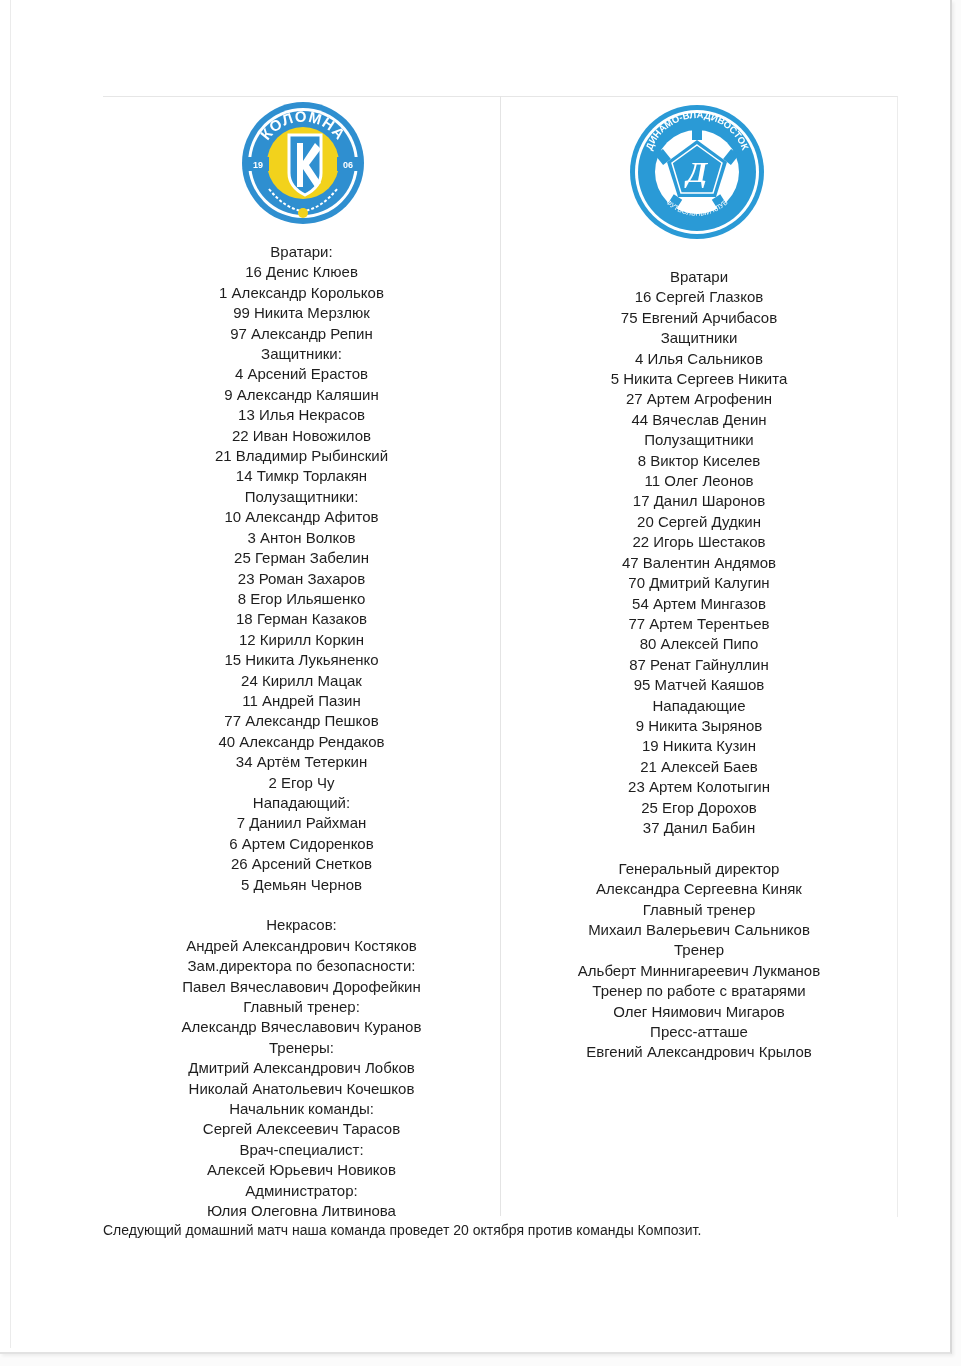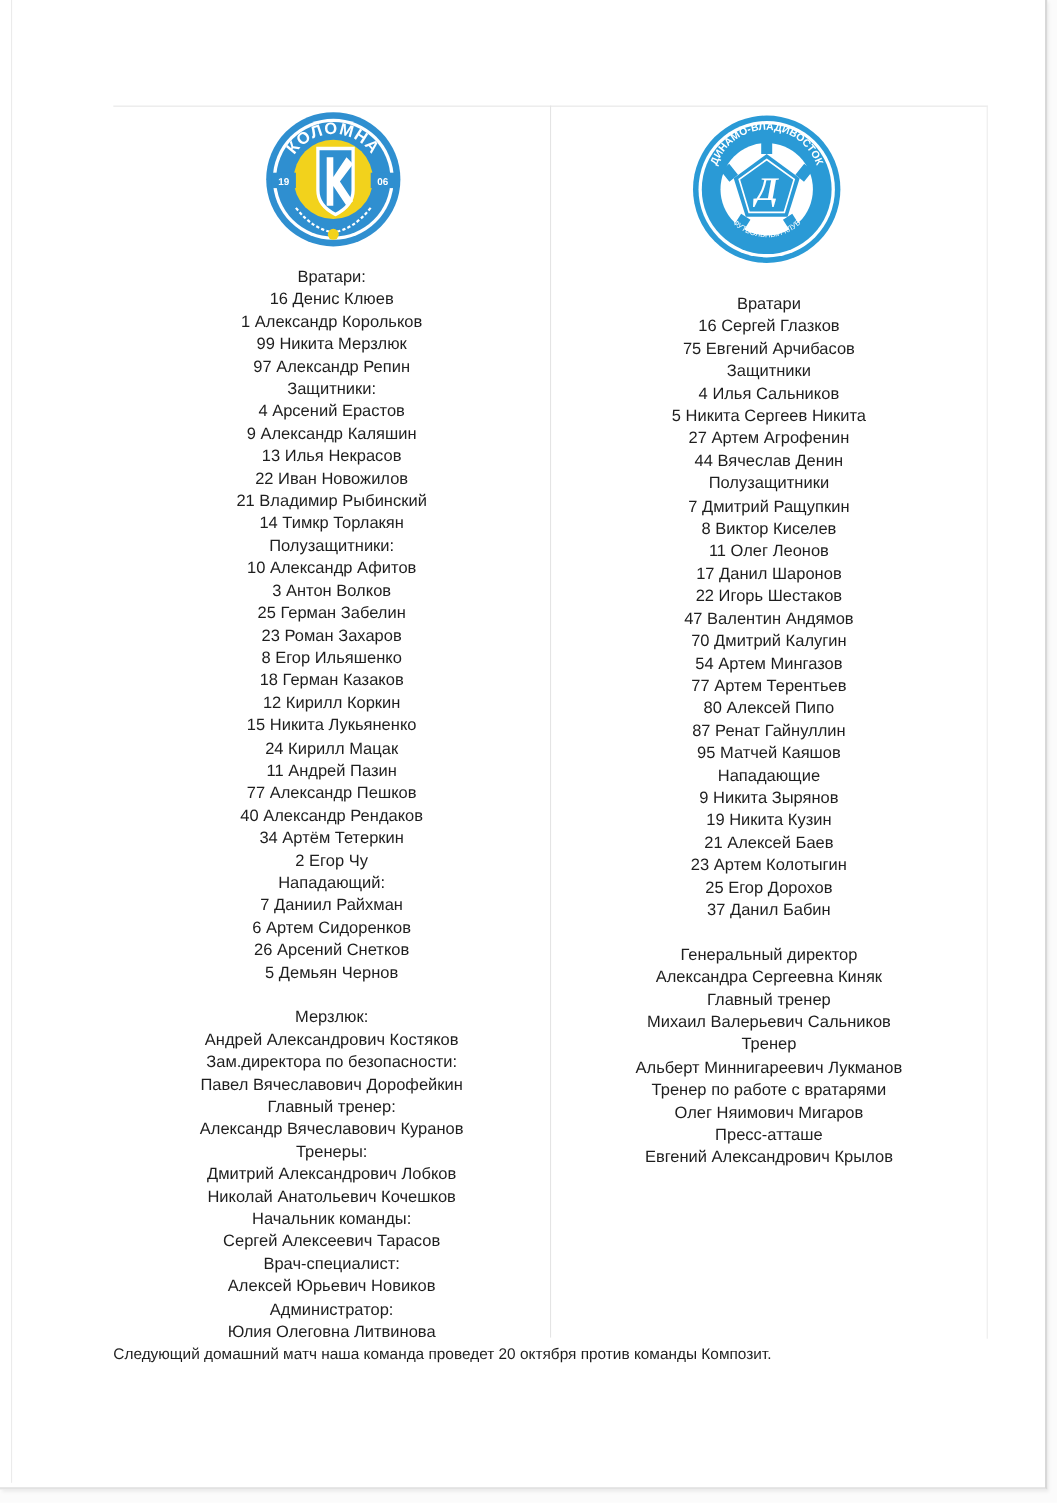--- a/index.html
+++ b/index.html
@@ -108,21 +108,21 @@
       <div>2 Егор Чу</div>
 
       <div class="h">Нападающий:</div>
       <div>7 Даниил Райхман</div>
       <div>6 Артем Сидоренков</div>
       <div>26 Арсений Снетков</div>
       <div>5 Демьян Чернов</div>
 
       <div class="gap"></div>
 
-      <div class="h">Мерзлюк:</div>
+      <div class="h">Некрасов:</div>
       <div>Андрей Александрович Костяков</div>
       <div class="h">Зам.директора по безопасности:</div>
       <div>Павел Вячеславович Дорофейкин</div>
       <div class="h">Главный тренер:</div>
       <div>Александр Вячеславович Куранов</div>
       <div class="h">Тренеры:</div>
       <div>Дмитрий Александрович Лобков</div>
       <div>Николай Анатольевич Кочешков</div>
       <div class="h">Начальник команды:</div>
       <div>Сергей Алексеевич Тарасов</div>
@@ -160,24 +160,24 @@
       <div>16 Сергей Глазков</div>
       <div>75 Евгений Арчибасов</div>
 
       <div class="h">Защитники</div>
       <div>4 Илья Сальников</div>
       <div>5 Никита Сергеев Никита</div>
       <div>27 Артем Агрофенин</div>
       <div>44 Вячеслав Денин</div>
 
       <div class="h">Полузащитники</div>
-      <div>7 Дмитрий Ращупкин</div>
       <div>8 Виктор Киселев</div>
       <div>11 Олег Леонов</div>
       <div>17 Данил Шаронов</div>
+      <div>20 Сергей Дудкин</div>
       <div>22 Игорь Шестаков</div>
       <div>47 Валентин Андямов</div>
       <div>70 Дмитрий Калугин</div>
       <div>54 Артем Мингазов</div>
       <div>77 Артем Терентьев</div>
       <div>80 Алексей Пипо</div>
       <div>87 Ренат Гайнуллин</div>
       <div>95 Матчей Каяшов</div>
 
       <div class="h">Нападающие</div>

